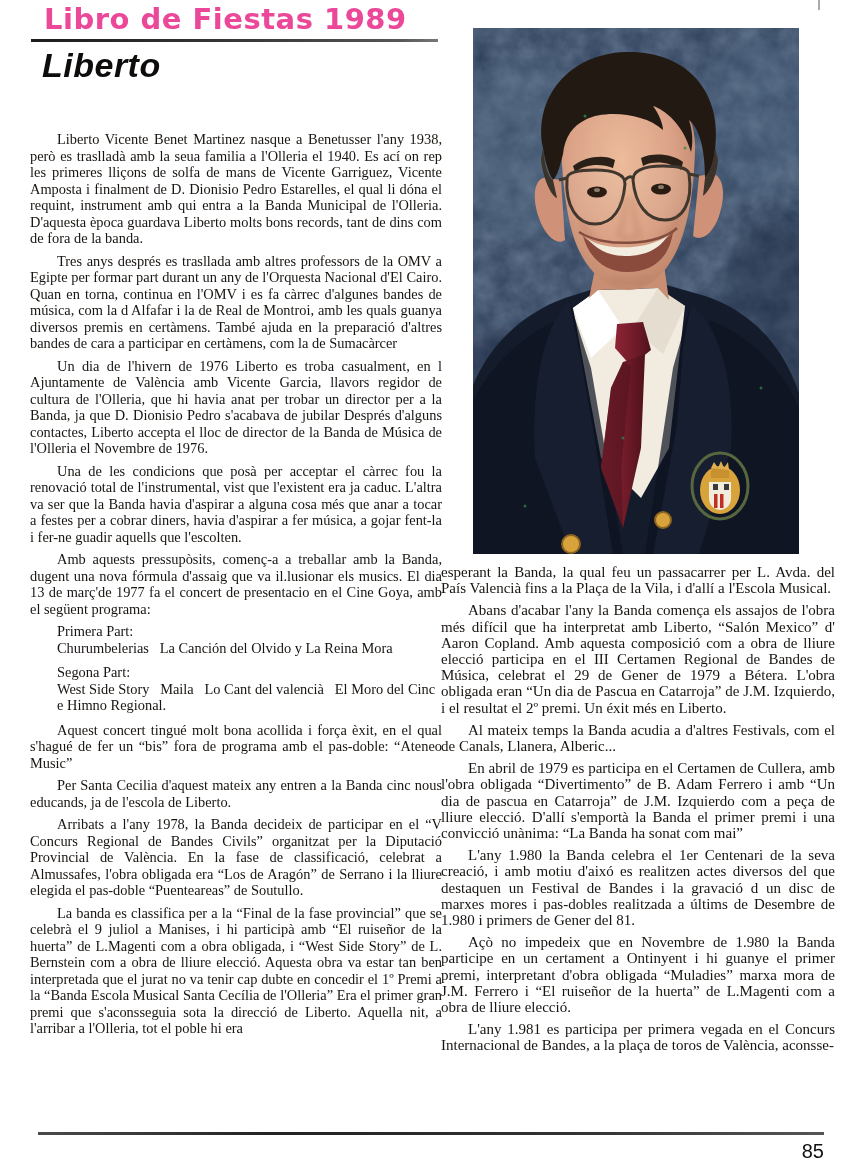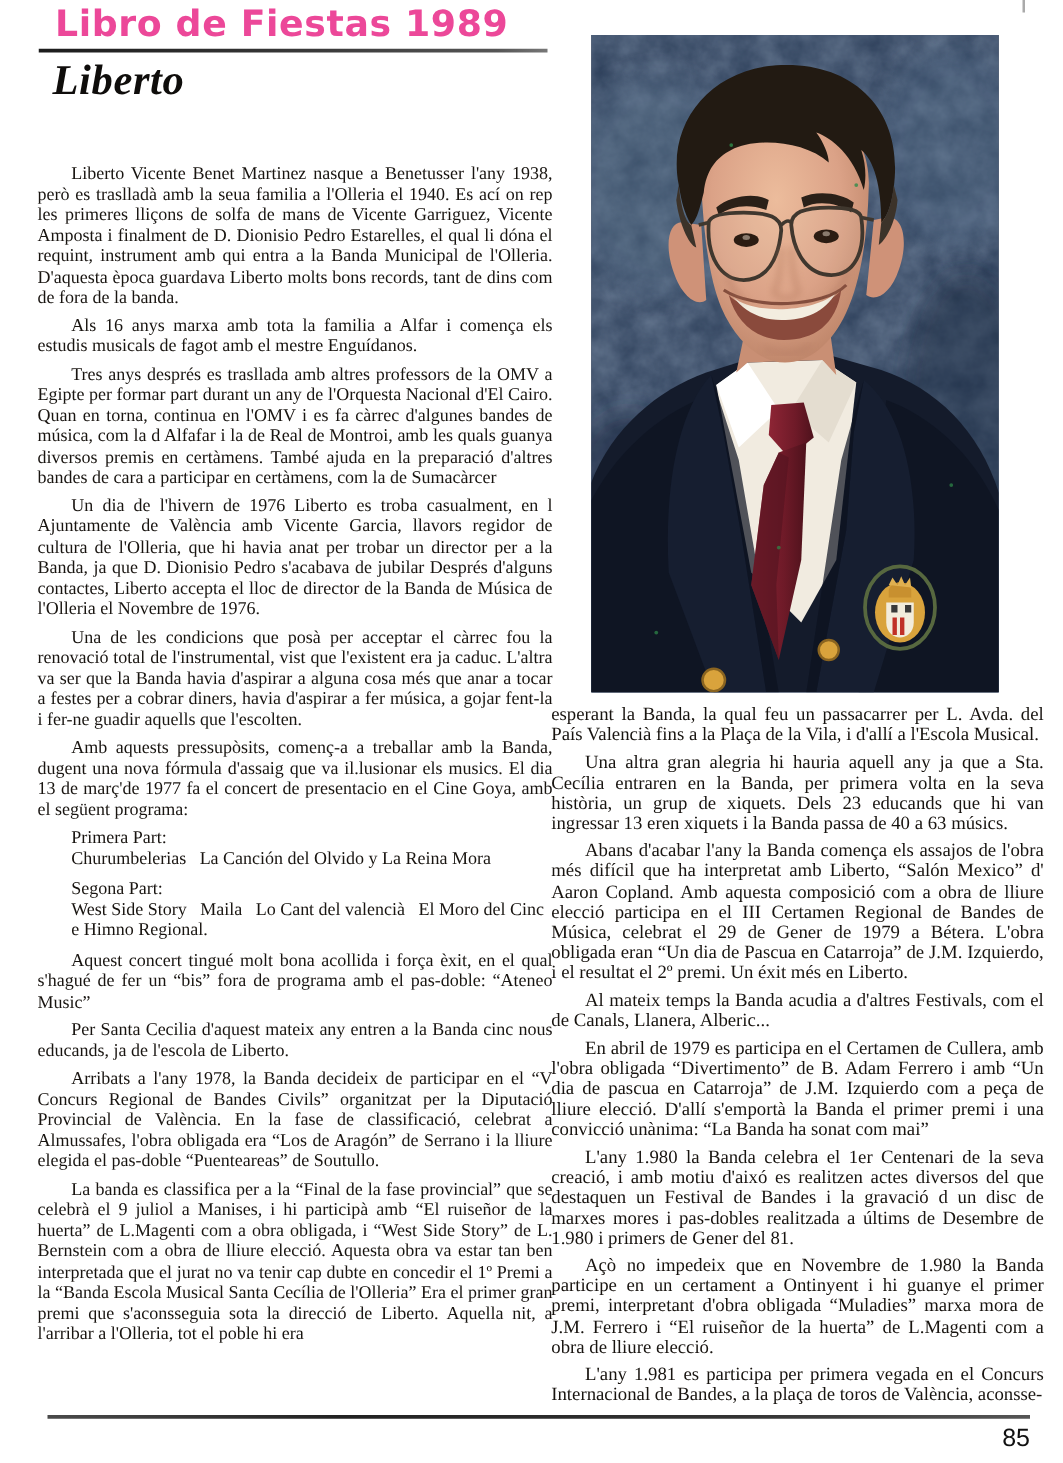--- a/index.html
+++ b/index.html
@@ -13,21 +13,21 @@
     position:absolute;left:44px;top:2px;
     font-family:"DejaVu Sans", sans-serif;font-weight:bold;
     font-size:29px;letter-spacing:0.5px;color:#ec4899;white-space:nowrap;
   }
   .title-underline{
     position:absolute;left:31px;top:39px;width:407px;height:3px;
     background:linear-gradient(90deg,#1c1c1c 0%,#3a3a3a 55%,#555 90%,#777 100%);
   }
   .subtitle{
     position:absolute;left:42px;top:46px;
-    font-family:Liberation Serif, serif;font-style:italic;font-weight:bold;
+    font-family:Liberation Sans, sans-serif;font-style:italic;font-weight:bold;
     font-size:34px;line-height:38px;color:#0f0d0b;letter-spacing:0.5px;
   }
   
   .col{position:absolute;text-align:justify;font-size:14.4px;line-height:16.5px;}
   #col-left{left:30px;top:131px;width:412px;}
   #col-right{left:441px;top:564px;width:394px;font-size:15px;line-height:16.2px;}
   .para{margin:0 0 6px 0;text-indent:27px;}
   .para.noindent{text-indent:0;}
   .para.prog{text-indent:0;padding-left:27px;text-align:left;white-space:pre-wrap;margin-bottom:8px;}
   
@@ -161,37 +161,35 @@
     <circle cx="112" cy="88" r="1.5" fill="#2f8c4a" opacity="0.8"></circle>
     <circle cx="212" cy="120" r="1.5" fill="#2f8c4a" opacity="0.8"></circle>
     <circle cx="52" cy="478" r="1.5" fill="#2f8c4a" opacity="0.7"></circle>
     <circle cx="150" cy="410" r="1.5" fill="#2f8c4a" opacity="0.7"></circle>
     <circle cx="288" cy="360" r="1.5" fill="#2f8c4a" opacity="0.7"></circle>
   </svg>
 </div>
 
 <div id="col-left" class="col">
     <p class="para">Liberto  Vicente  Benet Martinez nasque a Benetusser l'any 1938, però es traslladà amb la seua familia a l'Olleria el 1940. Es ací on rep les primeres lliçons de solfa de mans de Vicente Garriguez, Vicente Amposta i finalment de D. Dionisio Pedro Estarelles, el qual li dóna el requint, instrument amb qui entra a la Banda Municipal de l'Olleria. D'aquesta època guardava Liberto molts bons records, tant de dins com de fora de la banda.</p>
-    <p class="para">Als 16 anys marxa amb tota la familia a Alfar i comença els estudis musicals de fagot amb el mestre Enguídanos.</p>
     <p class="para">Tres anys després es trasllada amb altres professors de la OMV a Egipte per formar part durant un any de l'Orquesta Nacional d'El Cairo. Quan en torna, continua en l'OMV i es fa càrrec d'algunes bandes de música, com la d Alfafar i la de Real de Montroi, amb les quals guanya diversos premis en certàmens. També ajuda en la preparació d'altres bandes de cara a participar en certàmens, com la de Sumacàrcer</p>
     <p class="para">Un dia de l'hivern de 1976 Liberto es troba casualment, en l Ajuntamente de València amb Vicente Garcia, llavors regidor de cultura de l'Olleria, que hi havia anat per trobar un director per a la Banda, ja que D. Dionisio Pedro s'acabava de jubilar Després d'alguns contactes, Liberto accepta el lloc de director de la Banda de Música de l'Olleria el Novembre de 1976.</p>
     <p class="para">Una de les condicions que posà per acceptar el càrrec fou la renovació total de l'instrumental, vist que l'existent era ja caduc. L'altra va ser que la Banda havia d'aspirar a alguna cosa més que anar a tocar a festes per a cobrar diners, havia d'aspirar a fer música, a gojar fent-la i fer-ne guadir aquells que l'escolten.</p>
     <p class="para">Amb aquests pressupòsits, començ-a a treballar amb la Banda, dugent una nova fórmula d'assaig que va il.lusionar els musics. El dia 13 de març'de 1977 fa el concert de presentacio en el Cine Goya, amb el següent programa:</p>
     <p class="para prog">Primera Part:
 Churumbelerias   La Canción del Olvido y La Reina Mora</p>
     <p class="para prog">Segona Part:
 West Side Story   Maila   Lo Cant del valencià   El Moro del Cinc e Himno Regional.</p>
     <p class="para">Aquest concert tingué molt bona acollida i força èxit, en el qual s'hagué de fer un “bis” fora de programa amb el pas-doble: “Ateneo Music”</p>
     <p class="para">Per Santa Cecilia d'aquest mateix any entren a la Banda cinc nous educands, ja de l'escola de Liberto.</p>
     <p class="para">Arribats a l'any 1978, la Banda decideix de participar en el “V Concurs Regional de Bandes Civils” organitzat per la Diputació Provincial de València. En la fase de classificació, celebrat a Almussafes, l'obra obligada era “Los de Aragón” de Serrano i la lliure elegida el pas-doble “Puenteareas” de Soutullo.</p>
     <p class="para">La banda es classifica per a la “Final de la fase provincial” que se celebrà el 9 juliol a Manises, i hi participà amb “El ruiseñor de la huerta” de L.Magenti com a obra obligada, i “West Side Story” de L. Bernstein com a obra de lliure elecció. Aquesta obra va estar tan ben interpretada que el jurat no va tenir cap dubte en concedir el 1º Premi a la “Banda Escola Musical Santa Cecília de l'Olleria” Era el primer gran premi que s'aconsseguia sota la direcció de Liberto. Aquella nit, a l'arribar a l'Olleria, tot el poble  hi era</p>
   </div>
 <div id="col-right" class="col">
     <p class="para noindent">esperant la Banda, la qual feu un passacarrer per L. Avda. del País Valencià fins a la Plaça de la Vila, i d'allí a l'Escola Musical.</p>
-    <p class="para">Una altra gran alegria hi hauria aquell any  ja que a Sta. Cecília entraren en la Banda, per primera volta en la seva història, un grup de xiquets. Dels 23 educands que hi van ingressar 13 eren xiquets i la Banda passa de 40 a 63 músics.</p>
     <p class="para">Abans d'acabar l'any  la Banda comença els assajos de l'obra més difícil que ha interpretat amb Liberto, “Salón Mexico” d' Aaron Copland. Amb aquesta composició com a obra de lliure elecció participa en el III Certamen Regional de Bandes de Música, celebrat el 29 de Gener de 1979 a Bétera. L'obra obligada eran “Un dia de Pascua en Catarroja” de J.M. Izquierdo, i el resultat el 2º premi. Un éxit més en Liberto.</p>
     <p class="para">Al mateix temps la Banda acudia a d'altres Festivals, com el de Canals, Llanera, Alberic...</p>
     <p class="para">En abril de 1979 es participa en el Certamen de Cullera, amb l'obra obligada “Divertimento” de B. Adam Ferrero i amb “Un dia de pascua en Catarroja” de J.M. Izquierdo com a peça de lliure elecció. D'allí s'emportà la Banda el primer premi i una convicció unànima: “La Banda ha sonat com mai”</p>
     <p class="para">L'any 1.980 la Banda celebra el 1er Centenari de la seva creació, i amb motiu d'aixó es realitzen actes diversos del que destaquen un Festival de Bandes i la gravació d  un disc de marxes mores i pas-dobles realitzada a últims de Desembre de 1.980 i primers de Gener del 81.</p>
     <p class="para">Açò no impedeix que en Novembre de 1.980 la Banda participe en un certament a Ontinyent i hi guanye el primer premi, interpretant d'obra obligada “Muladies” marxa mora de J.M. Ferrero i “El ruiseñor de la huerta” de L.Magenti com a obra de lliure elecció.</p>
     <p class="para">L'any 1.981 es participa per primera vegada en el Concurs Internacional de Bandes, a la plaça de toros de València, aconsse-</p>
   </div>
 
 <div class="footer-rule"></div>
 <div class="page-number">85</div>

